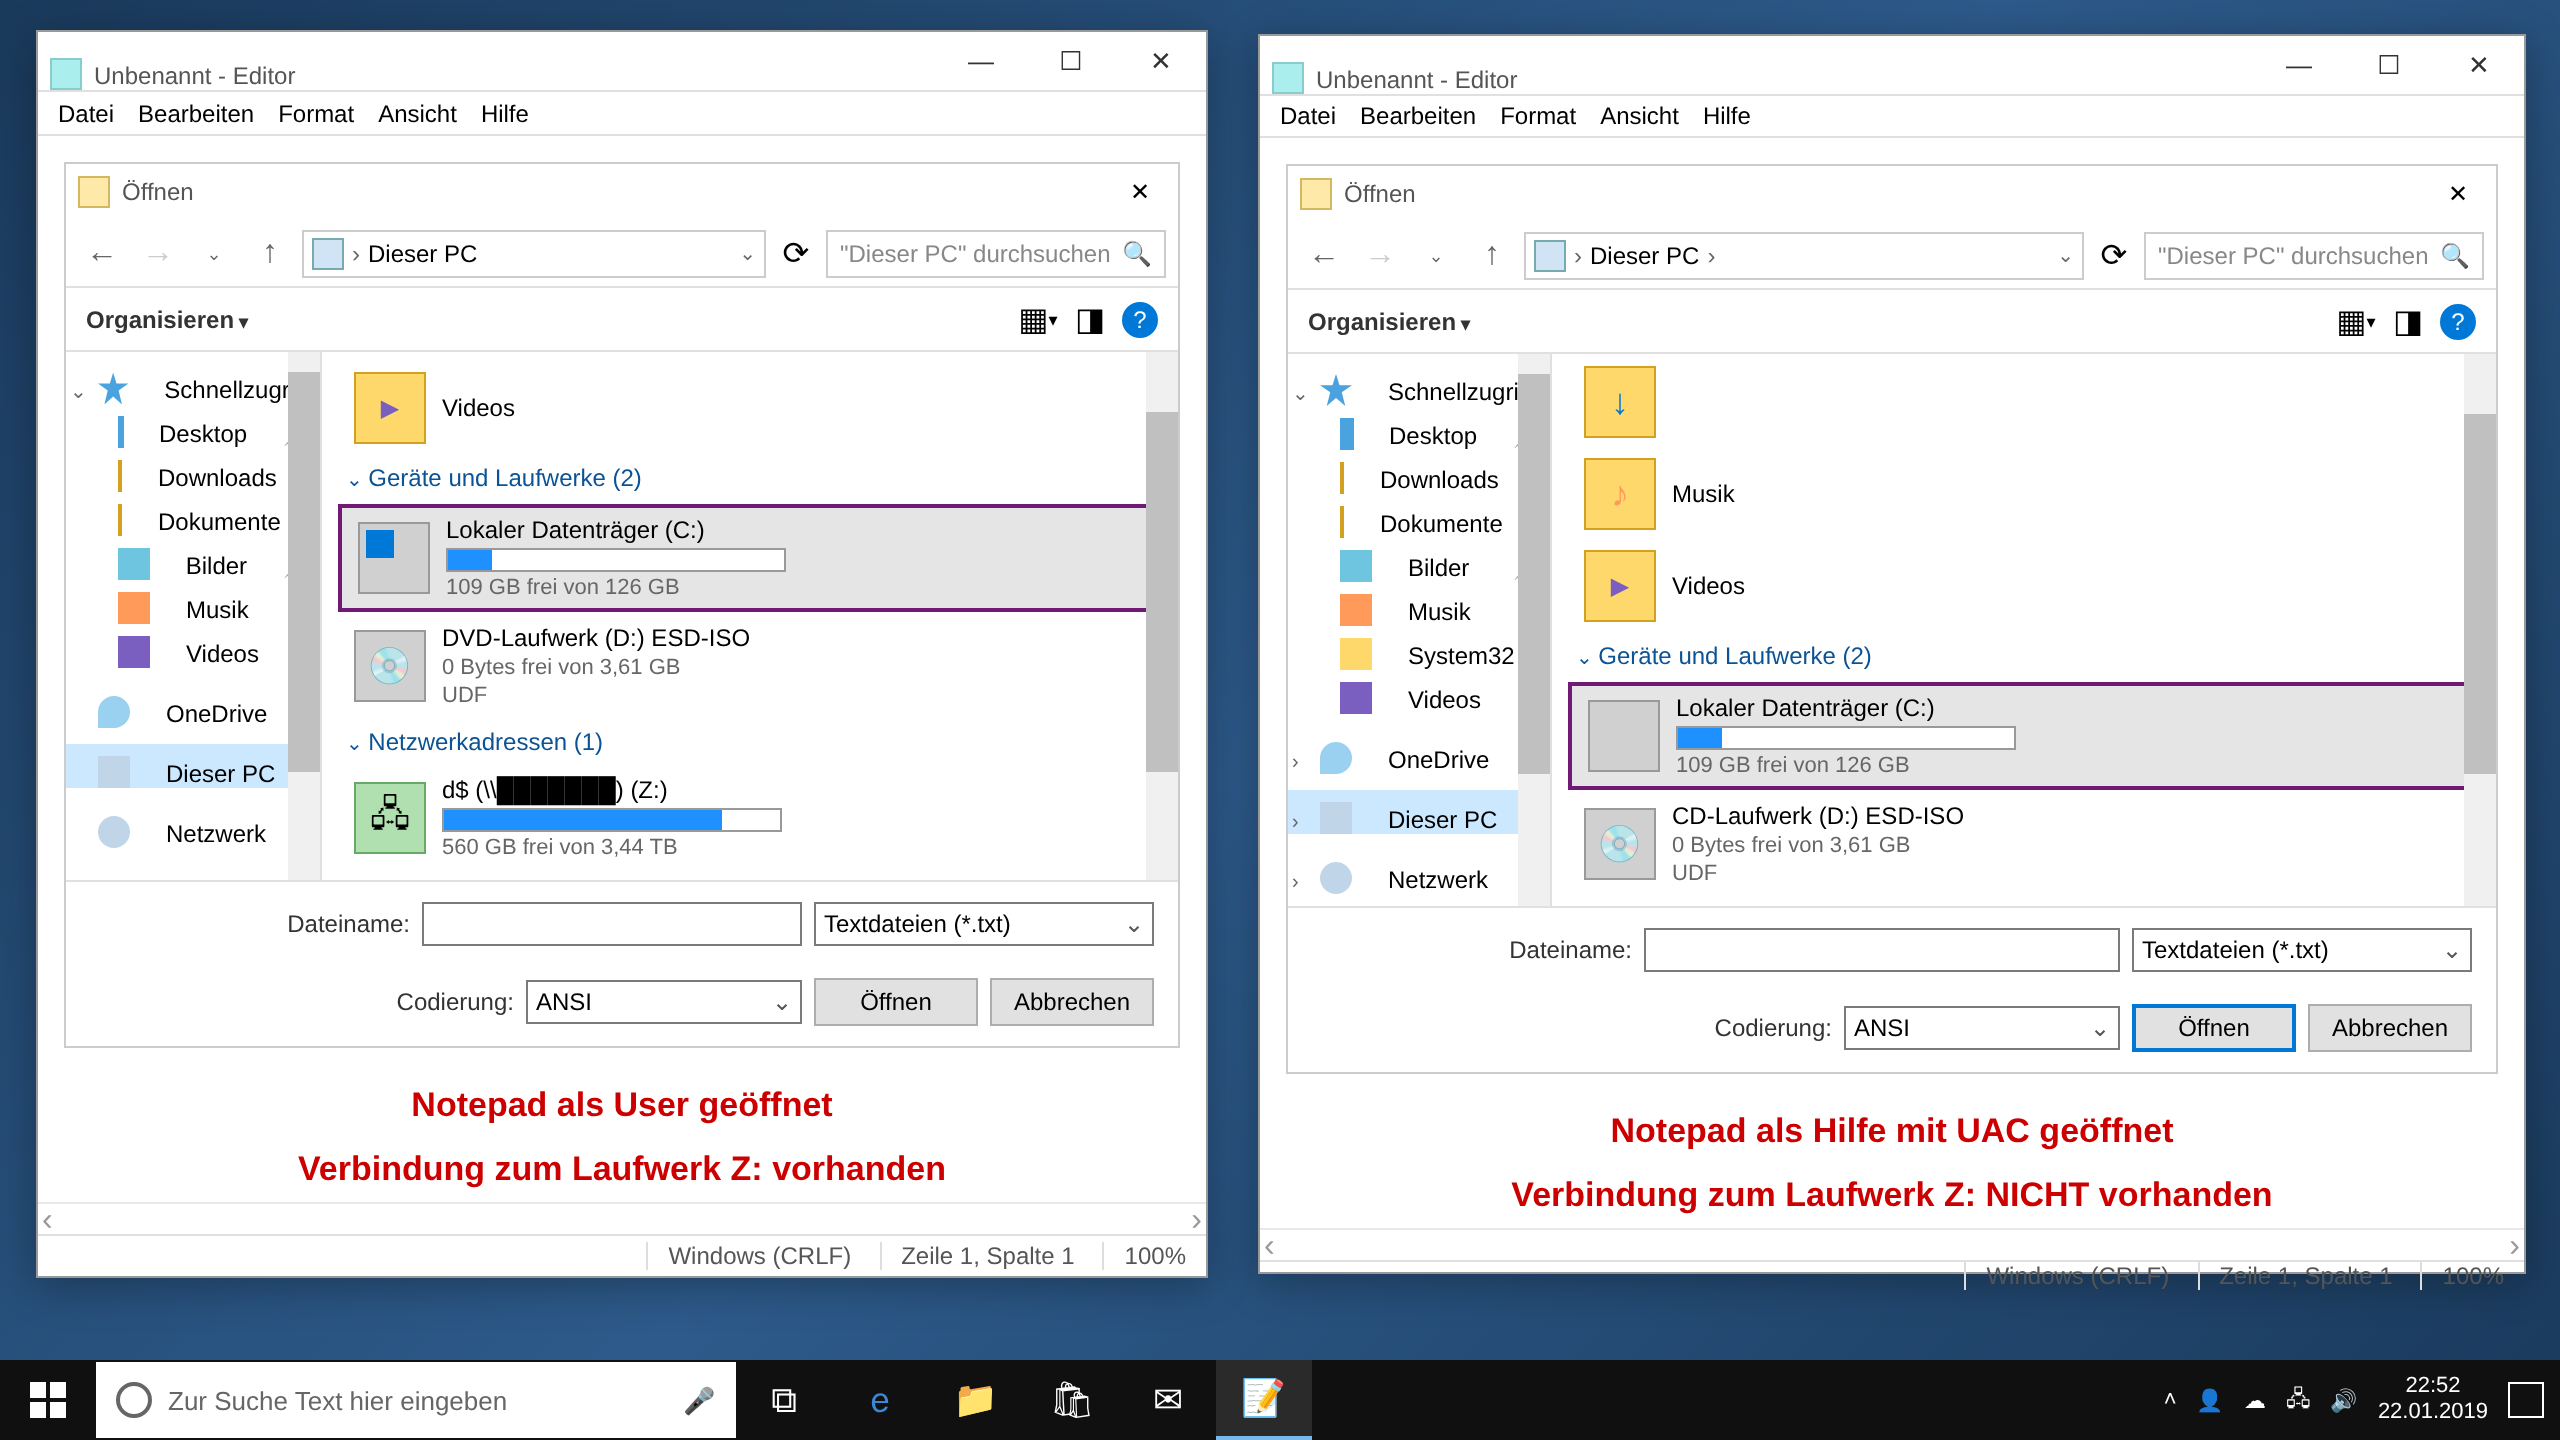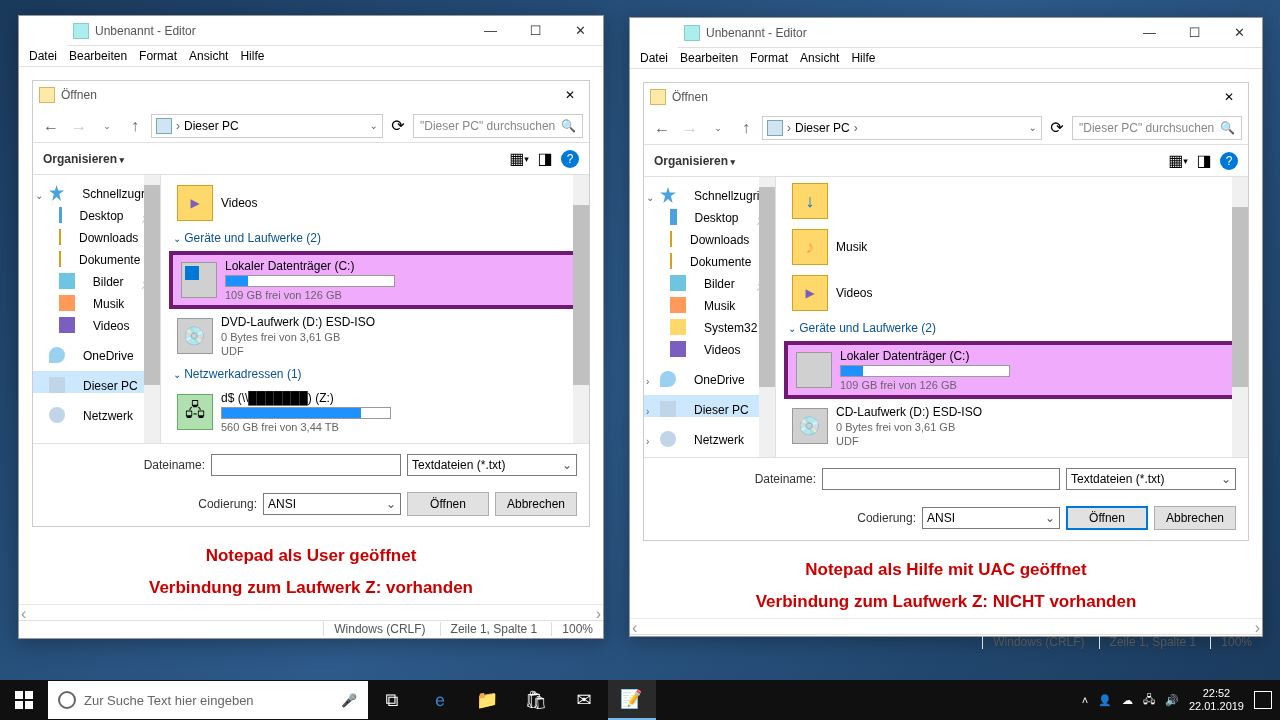--- a/index.html
+++ b/index.html
@@ -2,21 +2,21 @@
 <html><head>
 <meta charset="utf-8">
 <style>
 * { margin: 0; padding: 0; box-sizing: border-box; font-family: "Segoe UI", Tahoma, sans-serif; }
 body { width: 1280px; height: 720px; background: linear-gradient(135deg, #1a3a5c 0%, #2d5a8a 50%, #1a3a5c 100%); position: relative; overflow: hidden; }
 
 .window { position: absolute; background: #fff; border: 1px solid #999; display: flex; flex-direction: column; box-shadow: 0 4px 20px rgba(0,0,0,0.3); }
 .window-left { left: 18px; top: 15px; width: 586px; height: 624px; }
 .window-right { left: 629px; top: 17px; width: 634px; height: 620px; }
 
-.titlebar { height: 30px; display: flex; align-items: center; border-bottom: 1px solid #e0e0e0; font-size: 12px; color: #555; margin-left: 48px; }
+.titlebar { height: 30px; display: flex; align-items: flex-end; border-bottom: 1px solid #e0e0e0; font-size: 12px; color: #555; }
 .titlebar-icon { width: 16px; height: 16px; margin: 0 6px; background: #aee; border: 1px solid #8cc; }
 .titlebar-title { flex: 1; }
 .titlebar-btns { display: flex; }
 .titlebar-btn { width: 45px; height: 29px; display: flex; align-items: center; justify-content: center; font-size: 13px; color: #333; cursor: pointer; }
 
 .menubar { height: 23px; display: flex; align-items: center; font-size: 12px; padding: 0 4px; border-bottom: 1px solid #e0e0e0; }
 .menubar span { padding: 3px 6px; cursor: pointer; }
 
 .dialog { margin: 13px; border: 1px solid #ccc; background: #fff; flex: 1; display: flex; flex-direction: column; }
 .dlg-title { height: 28px; display: flex; align-items: center; font-size: 12px; }
@@ -62,21 +62,21 @@
 .tree-thumb { position: absolute; right: 0; width: 16px; background: #c0c0c0; }
 
 .content { flex: 1; font-size: 12px; overflow-y: auto; position: relative; padding: 4px; }
 .ct-scroll { position: absolute; right: 0; top: 0; width: 16px; height: 100%; background: #f0f0f0; }
 .ct-thumb { position: absolute; right: 0; width: 16px; background: #c0c0c0; }
 
 .sec-hdr { color: #0b5394; padding: 4px 8px; cursor: pointer; font-size: 12px; }
 .sec-hdr::before { content: "⌄ "; font-size: 10px; }
 
 .big-item { display: flex; align-items: center; gap: 8px; padding: 4px 8px; margin: 2px 4px; cursor: pointer; }
-.big-item.sel { background: #f0abfc; border: 4px solid #701a75; }
+.big-item.sel { background: #e5e5e5; border: 2px solid #701a75; }
 .big-icon { width: 36px; height: 36px; background: #ffd86b; border: 1px solid #d4a020; display: flex; align-items: center; justify-content: center; font-size: 18px; }
 .big-icon.drive { background: #d0d0d0; border: 1px solid #999; position: relative; }
 .big-icon.drive.win::after { content: ""; position: absolute; top: 3px; left: 3px; width: 14px; height: 14px; background: #0078d7; }
 .big-icon.dvd { background: #d0d0d0; border: 1px solid #999; }
 .big-icon.net { background: #b0e0b0; border: 1px solid #6a6; }
 .big-icon.music::after { content: "♪"; color: #ff9a5b; }
 .big-icon.video::after { content: "▶"; color: #7a5fc0; font-size: 12px; }
 .big-icon.dl::after { content: "↓"; color: #0078d7; font-weight: bold; }
 .item-txt { display: flex; flex-direction: column; gap: 2px; flex: 1; }
 .item-name { color: #000; }

